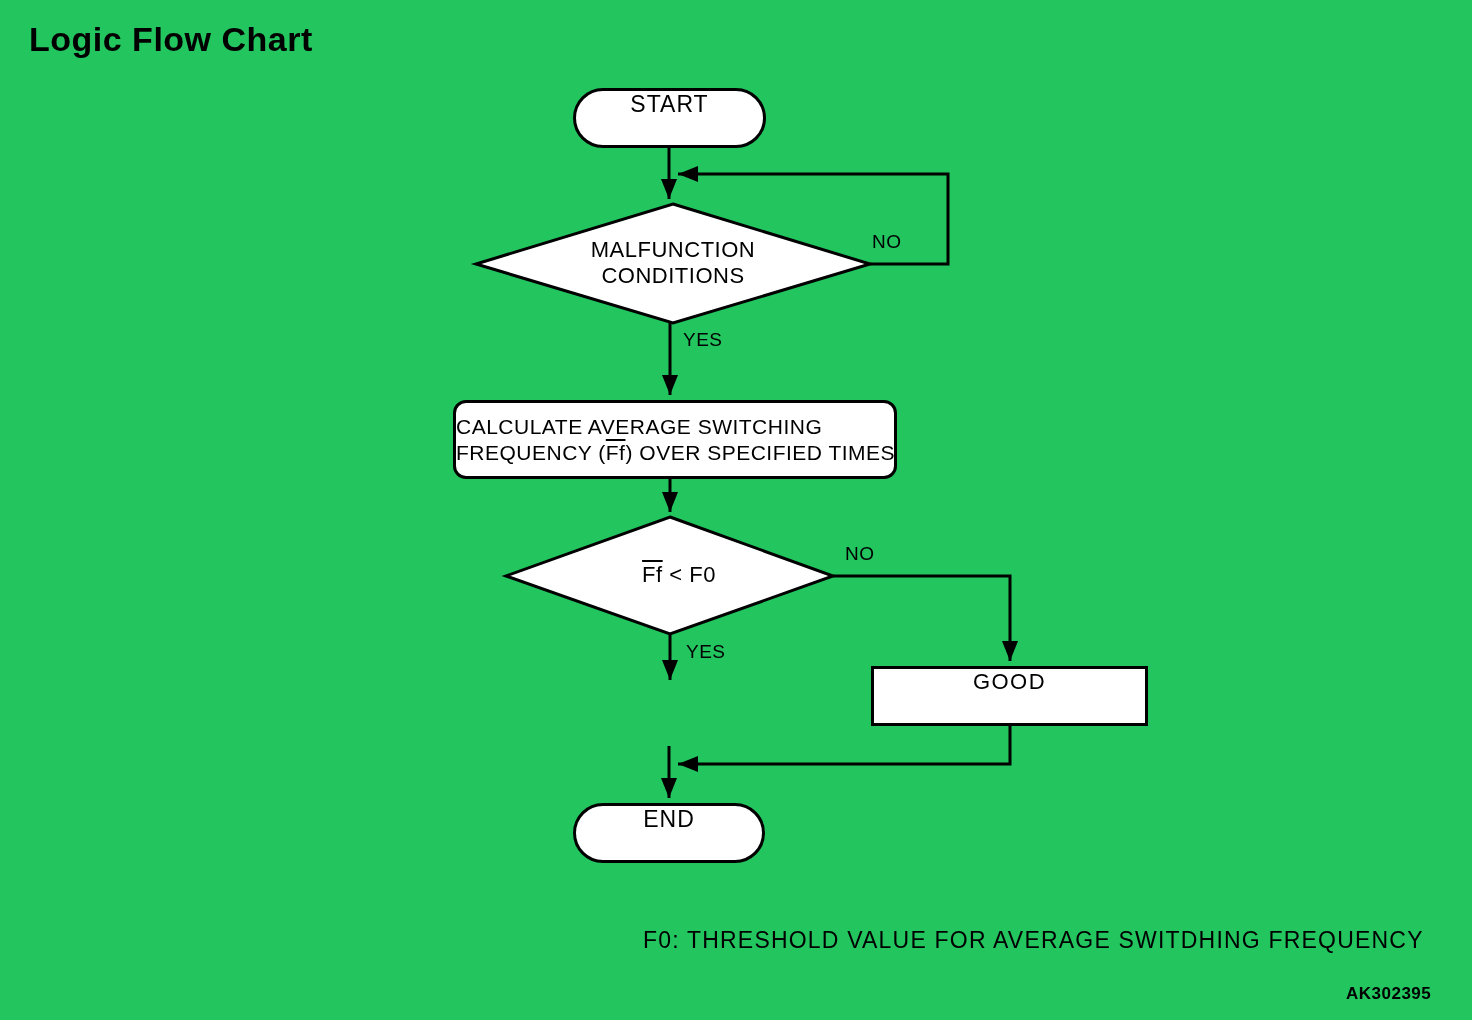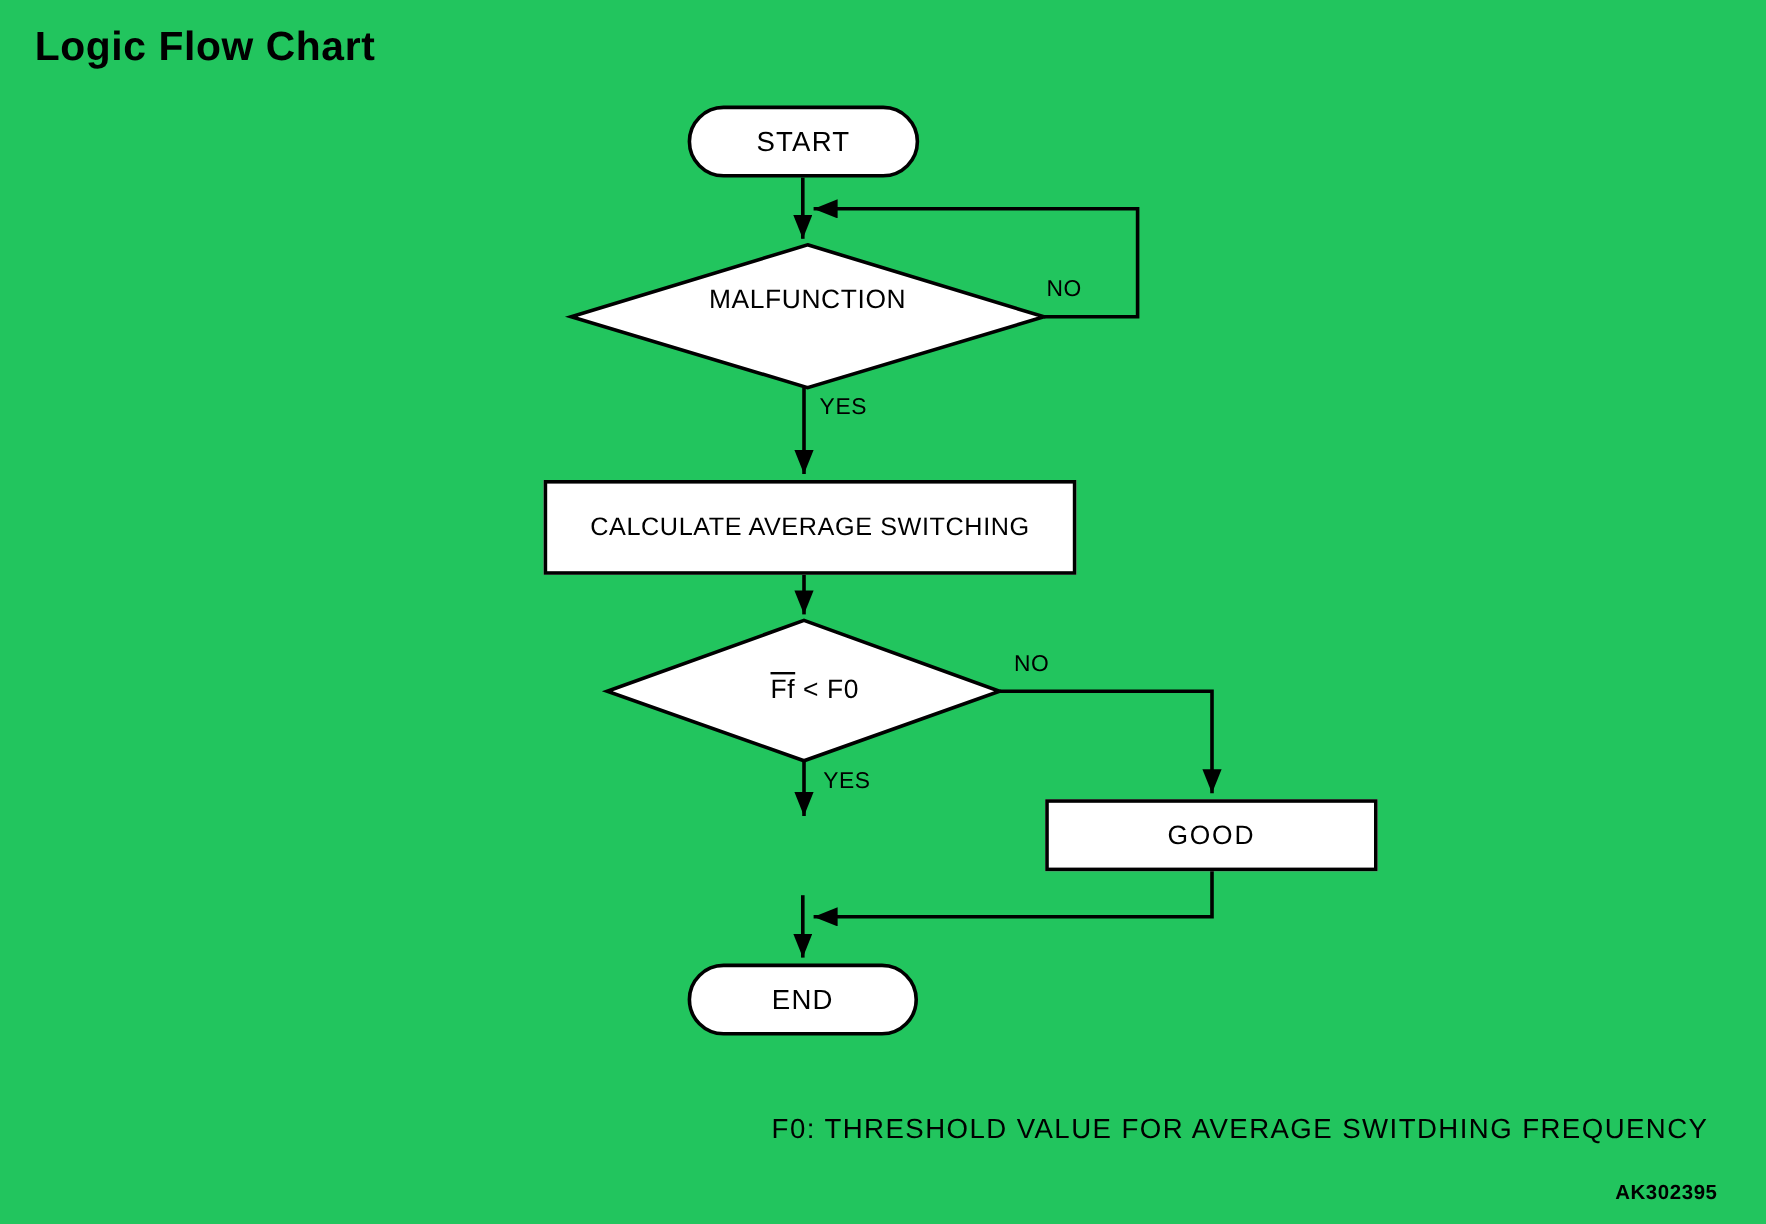--- a/index.html
+++ b/index.html
@@ -27,37 +27,37 @@
     left: 0;
     top: 0;
     width: 1472px;
     height: 1020px;
   }
   .node {
     position: absolute;
     background: #ffffff;
     border: 3px solid #000000;
     display: flex;
-    align-items: center;
+    align-items: flex-start;
     justify-content: center;
     text-align: center;
     font-size: 22px;
     letter-spacing: 1px;
     white-space: nowrap;
   }
   .stadium {
     border-width: 3.5px;
     border-radius: 32px;
     font-size: 23px;
   }
   .start-node { left: 573px; top: 88px;  width: 193px; height: 60px; }
   .end-node   { left: 573px; top: 803px; width: 192px; height: 60px; }
   .calc-node  { left: 453px; top: 400px; width: 444px; height: 79px;
                 font-size: 21px; line-height: 26px; letter-spacing: 0.5px;
-                flex-direction: column; }
+                flex-direction: column; border-radius: 13px; }
   .malf-node  { left: 532px; top: 685px; width: 265px; height: 61px; }
   .good-node  { left: 871px; top: 666px; width: 277px; height: 60px; letter-spacing: 1.5px; }
   .diamond-label {
     position: absolute;
     text-align: center;
     font-size: 22px;
     line-height: 26px;
     letter-spacing: 0.5px;
     white-space: nowrap;
   }
@@ -122,26 +122,28 @@
     <polygon points="673,204 870,264 673,323 476,264" fill="#ffffff" stroke="#000000" stroke-width="3" stroke-linejoin="miter"></polygon>
     <polygon points="670,517 833,576 670,634 506,576" fill="#ffffff" stroke="#000000" stroke-width="3" stroke-linejoin="miter"></polygon>
   </svg>
 
   <div class="node stadium start-node">
     <span>START</span>
   </div>
 
   <div class="diamond-label d1-label">
     <div>MALFUNCTION</div>
+    <div>CONDITIONS</div>
   </div>
   <div class="edge-label lbl-no1">NO</div>
   <div class="edge-label lbl-yes1">YES</div>
 
   <div class="node calc-node">
     <div>CALCULATE AVERAGE SWITCHING</div>
+    <div><span>FREQUENCY (</span><span class="ovl">Ff</span><span>) OVER SPECIFIED TIMES</span></div>
   </div>
 
   <div class="diamond-label d2-label"><span class="ovl">Ff</span><span> &lt; F0</span></div>
   <div class="edge-label lbl-no2">NO</div>
   <div class="edge-label lbl-yes2">YES</div>
 
 
   <div class="node good-node">
     <span>GOOD</span>
   </div>

